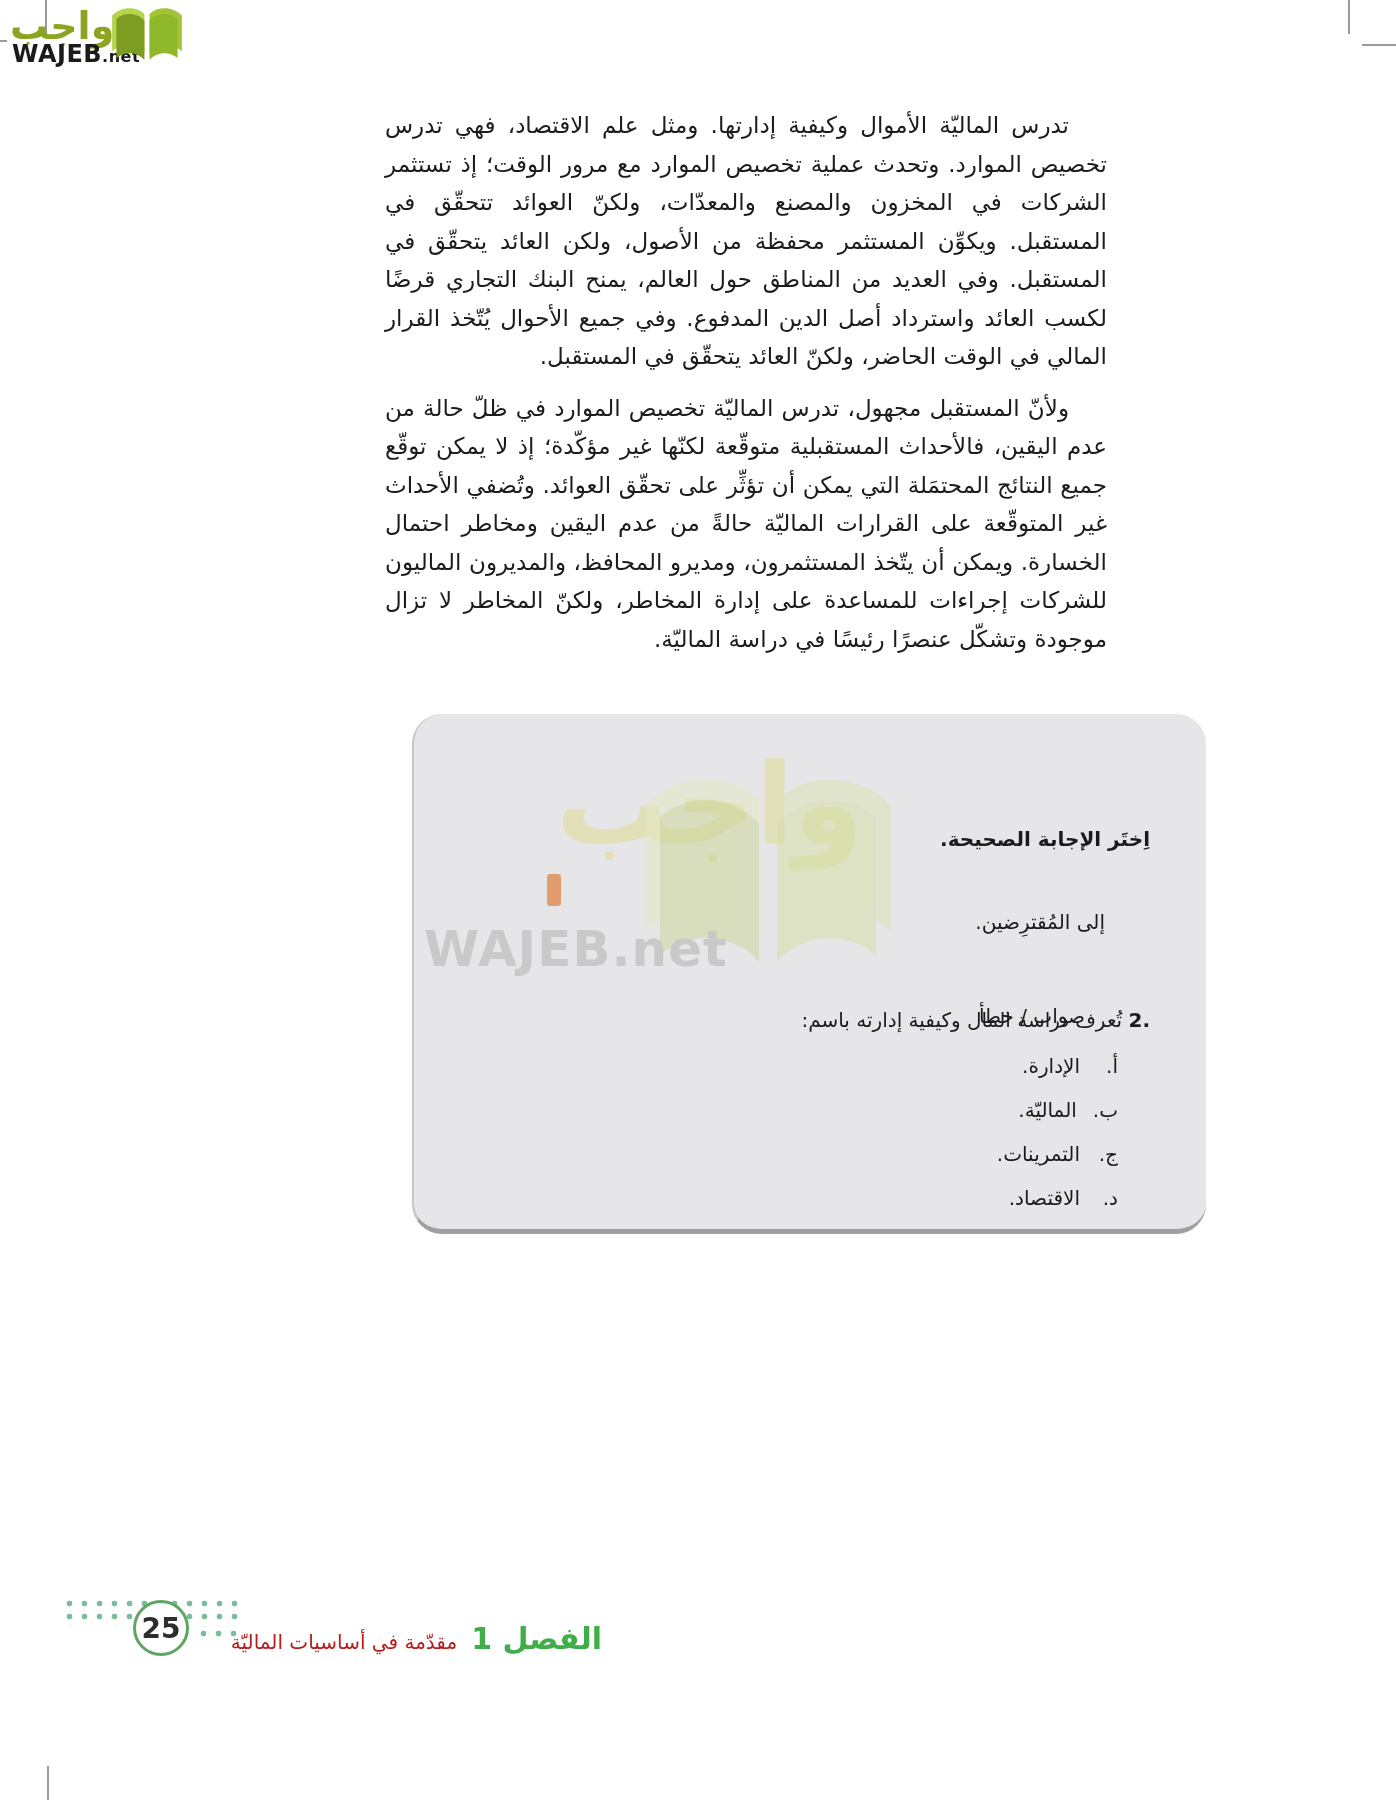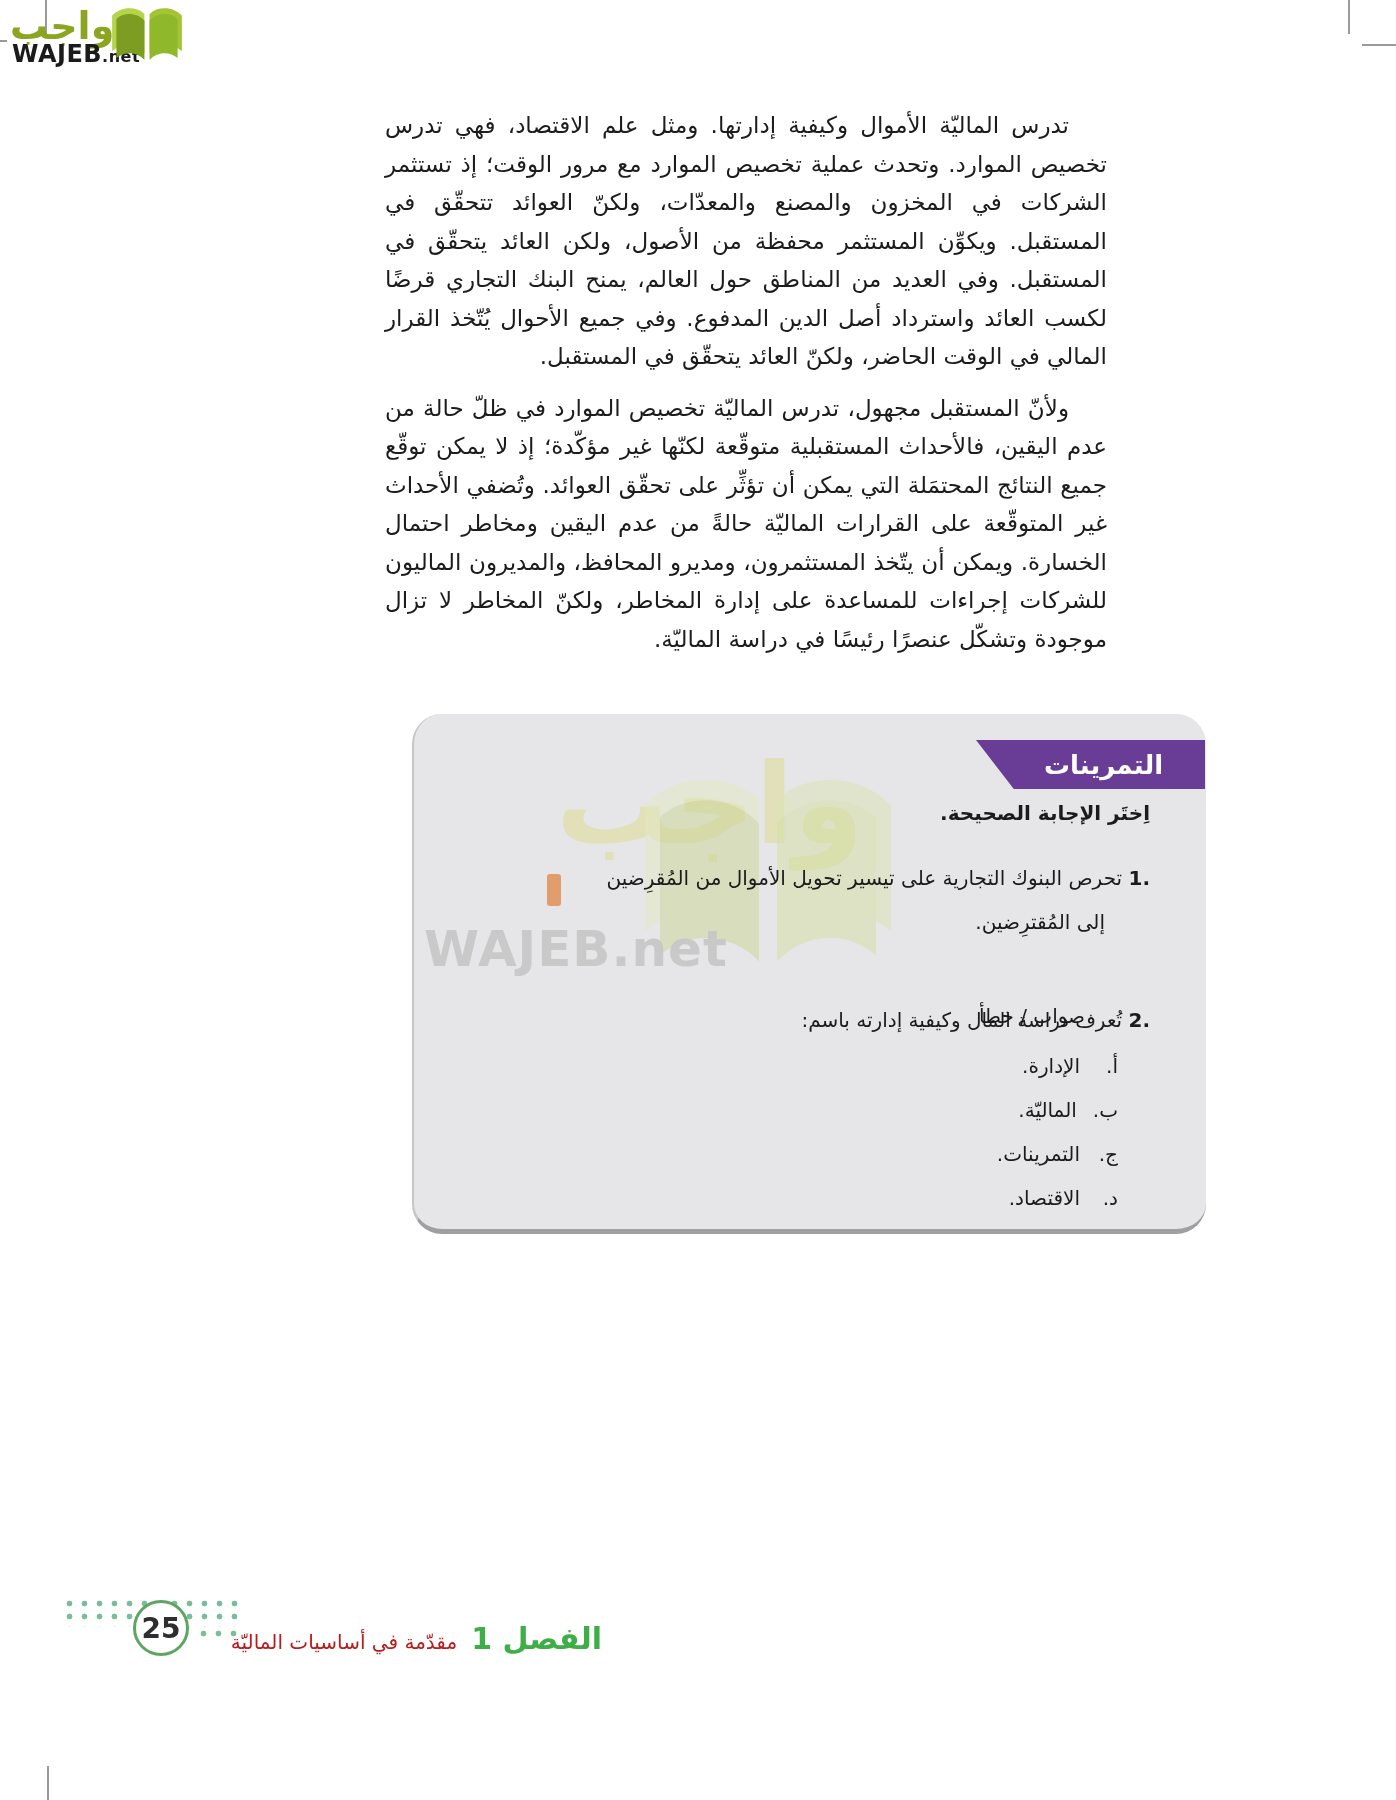--- a/index.html
+++ b/index.html
@@ -90,30 +90,23 @@
   <div class="wm wm-ar">واجب</div>
   <svg class="wm wm-book" viewBox="0 0 100 80">
     <path d="M47 14 C36 4 18 6 9 16 L9 58 C20 48 38 50 47 60 Z" fill="#e3e8c2"></path>
     <path d="M53 14 C64 4 82 6 91 16 L91 58 C80 48 62 50 53 60 Z" fill="#dde4b6"></path>
     <path d="M47 22 C38 12 22 12 14 20 L14 66 C24 57 39 59 47 68 Z" fill="#ccd69a"></path>
     <path d="M53 22 C62 12 78 12 86 20 L86 66 C76 57 61 59 53 68 Z" fill="#d5dfa6"></path>
   </svg>
   <div class="wm wm-orange"></div>
   <div class="wm wm-en">WAJEB.net</div>
 
-  <div class="banner">
-    <span>التمرينات</span>
-  </div>
 
-  <div class="bx bold" style="right:246px;top:801px;">اِختَر الإجابة الصحيحة.</div>
+  <div class="bx bold" style="right:246px;top:827px;">اِختَر الإجابة الصحيحة.</div>
 
-  <div class="bx" style="right:246px;top:866px;">
-    <span class="num">1.</span>
-    <span>تحرص البنوك التجارية على تيسير تحويل الأموال من المُقرِضين</span>
-  </div>
   <div class="bx" style="right:291px;top:910px;">إلى المُقترِضين.</div>
   <div class="bx" style="right:311px;top:1004px;">صواب / خطأ</div>
 
   <div class="bx" style="right:246px;top:1008px;">
     <span class="num">2.</span>
     <span>تُعرف دراسة المال وكيفية إدارته باسم:</span>
   </div>
 
   <div class="bx opt" style="right:278px;top:1054px;">
     <span class="letter">أ.</span>

